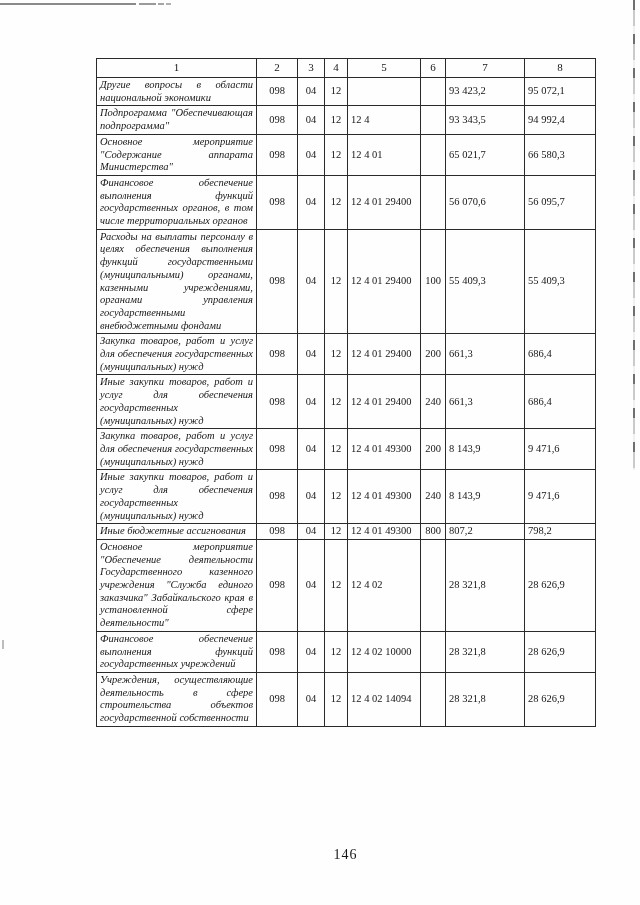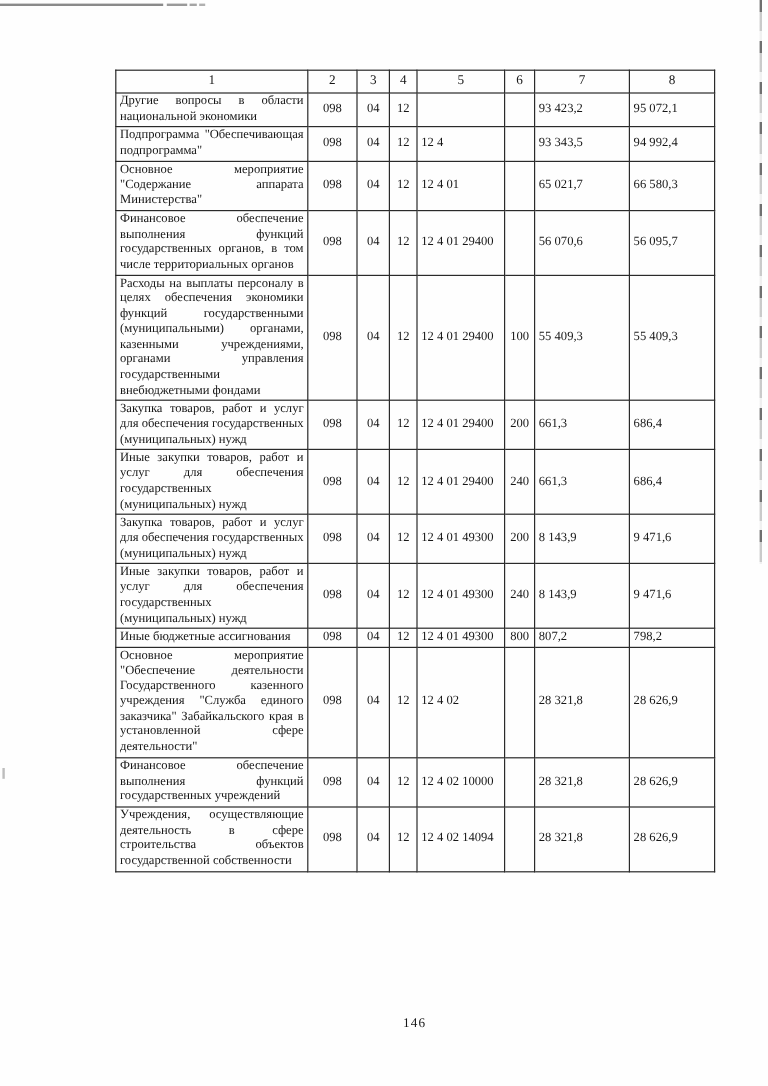--- a/index.html
+++ b/index.html
@@ -59,20 +59,21 @@
     padding: 0;
     text-align: center;
     vertical-align: middle;
   }
   td.c1 {
     text-align: justify;
     vertical-align: top;
     hyphens: auto;
     overflow-wrap: break-word;
     padding: 1px 3px 2px 4px;
+    font-style: italic;
   }
   td.c2, td.c3, td.c4, td.c6 {
     text-align: center;
     vertical-align: middle;
     padding: 1px 0;
   }
   td.c5 {
     text-align: left;
     vertical-align: middle;
     padding-left: 4px;
@@ -83,21 +84,21 @@
     vertical-align: middle;
     padding-right: 3px;
     white-space: nowrap;
   }
   .page-number {
     position: absolute;
     left: 96px;
     width: 499px;
     top: 847px;
     text-align: center;
-    font-size: 11px;
+    font-size: 14px;
     letter-spacing: 1px;
     color: #161616;
   }
 </style>
 </head>
 <body>
 
 <div class="sheet">
 
   <div class="artifact top-line-1"></div>
@@ -165,21 +166,21 @@
           <td class="c1">Финансовое обеспечение выполнения функций государственных органов, в том числе территориальных органов</td>
           <td class="c2">098</td>
           <td class="c3">04</td>
           <td class="c4">12</td>
           <td class="c5">12 4 01 29400</td>
           <td class="c6"></td>
           <td class="c7">56 070,6</td>
           <td class="c8">56 095,7</td>
         </tr>
         <tr>
-          <td class="c1">Расходы на выплаты персоналу в целях обеспечения экономики функций государственными (муниципальными) органами, казенными учреждениями, органами управления государственными внебюджетными фондами</td>
+          <td class="c1">Расходы на выплаты персоналу в целях обеспечения выполнения функций государственными (муниципальными) органами, казенными учреждениями, органами управления государственными внебюджетными фондами</td>
           <td class="c2">098</td>
           <td class="c3">04</td>
           <td class="c4">12</td>
           <td class="c5">12 4 01 29400</td>
           <td class="c6">100</td>
           <td class="c7">55 409,3</td>
           <td class="c8">55 409,3</td>
         </tr>
         <tr>
           <td class="c1">Закупка товаров, работ и услуг для обеспечения государственных (муниципальных) нужд</td>

